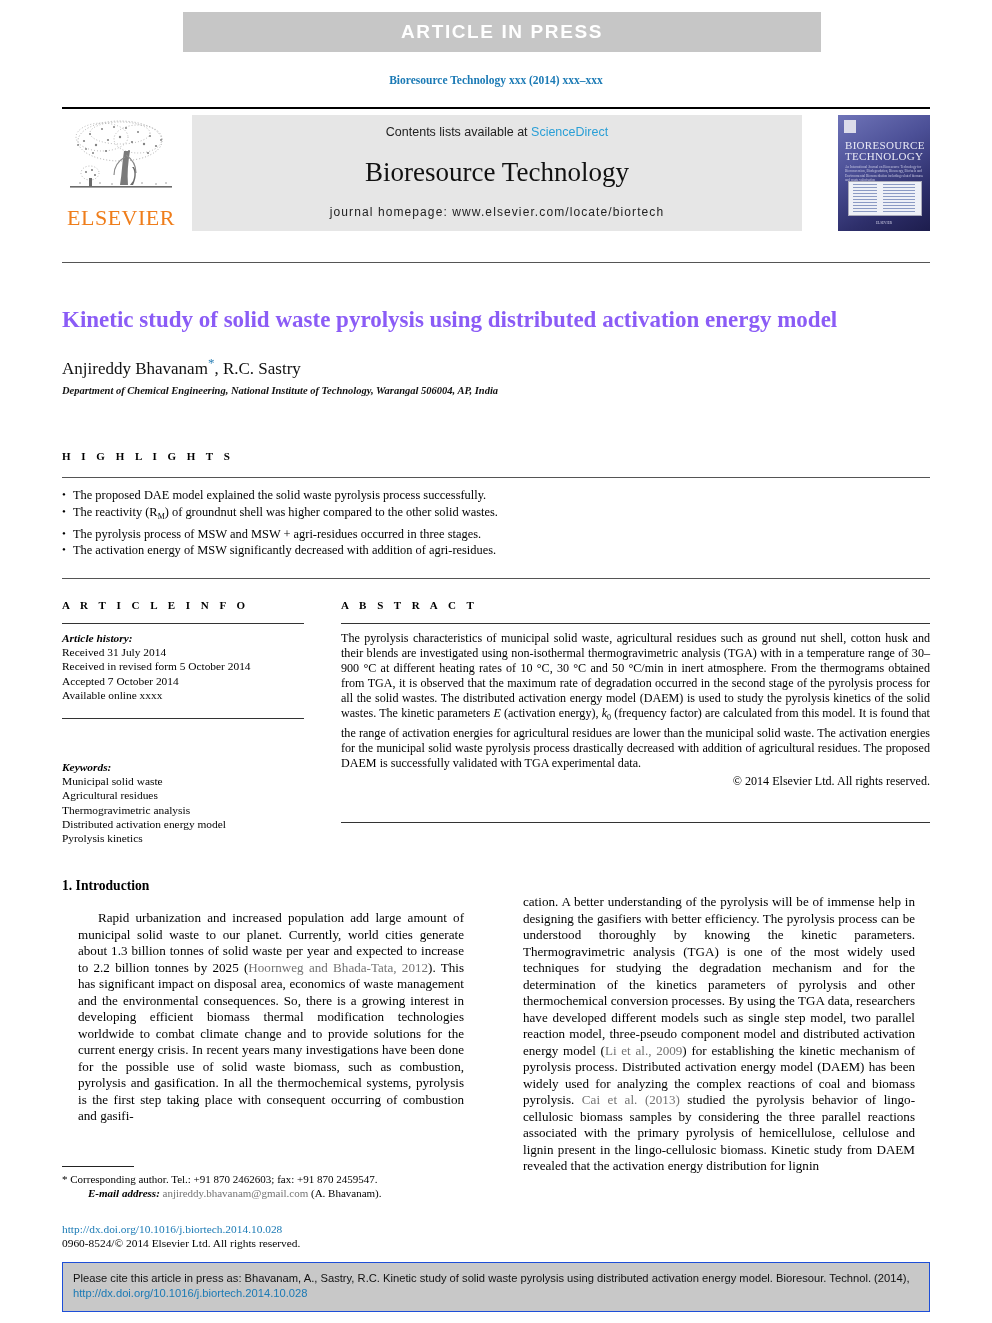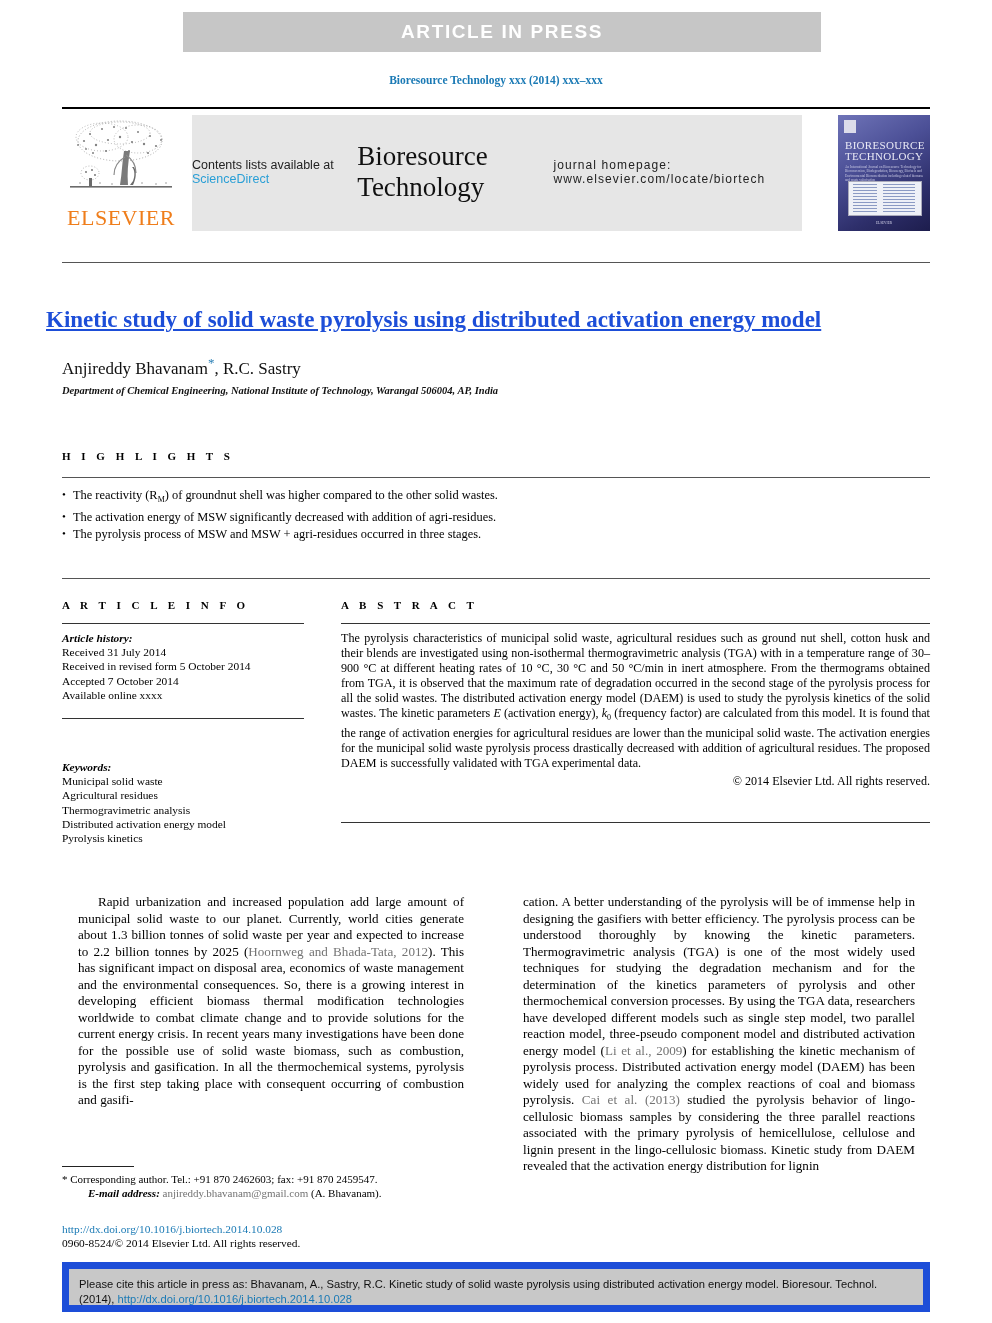--- a/index.html
+++ b/index.html
@@ -80,21 +80,21 @@
   }
 
   .journal-band {
     position: absolute;
     left: 130px;
     top: 6px;
     width: 610px;
     height: 116px;
     background: #e6e6e6;
     display: flex;
-    flex-direction: row;
+    flex-direction: column;
     align-items: center;
     justify-content: space-between;
     padding: 10px 0 12px 0;
     box-sizing: border-box;
   }
   .contents-line {
     font-family: "Liberation Sans", sans-serif;
     font-size: 12.5px;
     color: #222;
   }
@@ -164,26 +164,25 @@
 
   
   .title-rule {
     position: absolute;
     left: 62px; top: 262px;
     width: 868px;
     border-top: 1px solid #555;
   }
   .paper-title {
     position: absolute;
-    left: 46px; top: 290px;
+    left: 62px; top: 290px;
     width: 830px;
     font-size: 23px;
     line-height: 30px;
-    color: #1d4ed8;
-    text-decoration: underline;
+    color: #8b5cf6;
   }
   .authors {
     position: absolute;
     left: 62px; top: 355px;
     width: 830px;
     font-size: 17px;
     color: #111;
   }
   .authors .star { color: #2a7fb5; font-size: 13px; vertical-align: super; }
   .affiliation {
@@ -338,21 +337,21 @@
     line-height: 14px;
   }
   .doi-block .doi { color: #1b7ab5; }
 
   
   .cite-box {
     position: absolute;
     left: 62px; top: 1262px;
     width: 868px;
     height: 50px;
-    border: 7px solid #1d4ed8;
+    border: 1px solid #1d4ed8;
     background: #c8c8c8;
     box-sizing: border-box;
     padding: 8px 10px 0 10px;
   }
   .cite-box .cite-txt {
     font-family: "Liberation Sans", sans-serif;
     font-size: 11.2px;
     line-height: 15px;
     color: #111;
   }
@@ -455,23 +454,24 @@
 <div class="title-rule"></div>
 <h1 class="paper-title">Kinetic study of solid waste pyrolysis using distributed activation energy model</h1>
 <div class="authors">
   <span>Anjireddy Bhavanam</span><span class="star">*</span><span>, R.C. Sastry</span>
 </div>
 <div class="affiliation">Department of Chemical Engineering, National Institute of Technology, Warangal 506004, AP, India</div>
 
 <div class="hl-label">H I G H L I G H T S</div>
 <div class="hl-rule-top"></div>
 <ul class="hl-list">
+  <li>The proposed DAE model explained the solid waste pyrolysis process successfully.</li>
   <li>The reactivity (R<sub style="font-size:8px">M</sub>) of groundnut shell was higher compared to the other solid wastes.</li>
+  <li>The pyrolysis process of MSW and MSW + agri-residues occurred in three stages.</li>
   <li>The activation energy of MSW significantly decreased with addition of agri-residues.</li>
-  <li>The pyrolysis process of MSW and MSW + agri-residues occurred in three stages.</li>
 </ul>
 <div class="hl-rule-bot"></div>
 
 <div class="info-label">A R T I C L E  I N F O</div>
 <div class="info-rule"></div>
 <div class="info-block">
   <div class="head">Article history:</div>
   <div>Received 31 July 2014</div>
   <div>Received in revised form 5 October 2014</div>
   <div>Accepted 7 October 2014</div>
@@ -489,20 +489,21 @@
 
 <div class="abs-label">A B S T R A C T</div>
 <div class="abs-rule"></div>
 <div class="abstract">
   <span>The pyrolysis characteristics of municipal solid waste, agricultural residues such as ground nut shell, cotton husk and their blends are investigated using non-isothermal thermogravimetric analysis (TGA) with in a temperature range of 30–900 °C at different heating rates of 10 °C, 30 °C and 50 °C/min in inert atmosphere. From the thermograms obtained from TGA, it is observed that the maximum rate of degradation occurred in the second stage of the pyrolysis process for all the solid wastes. The distributed activation energy model (DAEM) is used to study the pyrolysis kinetics of the solid wastes. The kinetic parameters </span><i>E</i><span> (activation energy), </span><i>k</i><sub style="font-size:8px">0</sub><span> (frequency factor) are calculated from this model. It is found that the range of activation energies for agricultural residues are lower than the municipal solid waste. The activation energies for the municipal solid waste pyrolysis process drastically decreased with addition of agricultural residues. The proposed DAEM is successfully validated with TGA experimental data.</span>
   <span class="copy">© 2014 Elsevier Ltd. All rights reserved.</span>
 </div>
 <div class="abs-rule-bot"></div>
 
 <div class="col-left">
+  <h2 class="sec-head">1. Introduction</h2>
   <p class="body-p"><span>Rapid urbanization and increased population add large amount of municipal solid waste to our planet. Currently, world cities generate about 1.3 billion tonnes of solid waste per year and expected to increase to 2.2 billion tonnes by 2025 (</span><span class="ref">Hoornweg and Bhada-Tata, 2012</span><span>). This has significant impact on disposal area, economics of waste management and the environmental consequences. So, there is a growing interest in developing efficient biomass thermal modification technologies worldwide to combat climate change and to provide solutions for the current energy crisis. In recent years many investigations have been done for the possible use of solid waste biomass, such as combustion, pyrolysis and gasification. In all the thermochemical systems, pyrolysis is the first step taking place with consequent occurring of combustion and gasifi-</span></p>
 </div>
 
 <div class="col-right">
   <p class="body-p noind"><span>cation. A better understanding of the pyrolysis will be of immense help in designing the gasifiers with better efficiency. The pyrolysis process can be understood thoroughly by knowing the kinetic parameters. Thermogravimetric analysis (TGA) is one of the most widely used techniques for studying the degradation mechanism and for the determination of the kinetics parameters of pyrolysis and other thermochemical conversion processes. By using the TGA data, researchers have developed different models such as single step model, two parallel reaction model, three-pseudo component model and distributed activation energy model (</span><span class="ref">Li et al., 2009</span><span>) for establishing the kinetic mechanism of pyrolysis process. Distributed activation energy model (DAEM) has been widely used for analyzing the complex reactions of coal and biomass pyrolysis. </span><span class="ref">Cai et al. (2013)</span><span> studied the pyrolysis behavior of lingo-cellulosic biomass samples by considering the three parallel reactions associated with the primary pyrolysis of hemicellulose, cellulose and lignin present in the lingo-cellulosic biomass. Kinetic study from DAEM revealed that the activation energy distribution for lignin</span></p>
 </div>
 
 <div class="footnote">
   <div class="fn-rule"></div>
   <div class="fn-line">

